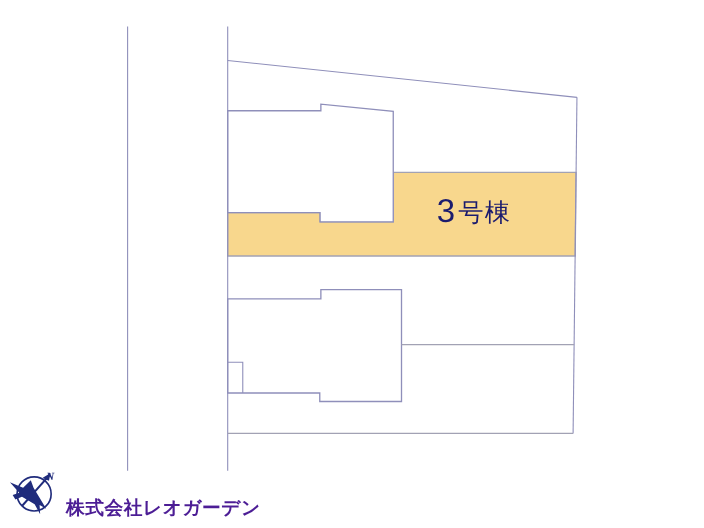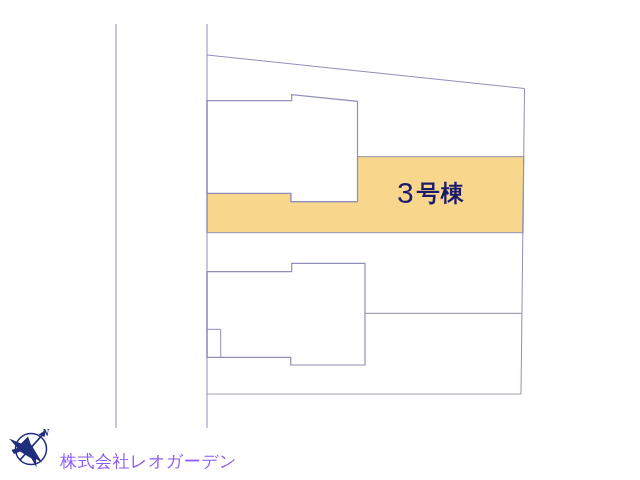--- a/index.html
+++ b/index.html
@@ -14,26 +14,26 @@
   .boundary{stroke:#8F8FBA;stroke-width:1;fill:none;}
   .band-edge{stroke:#A2A2B4;stroke-width:1.2;}
   .lot-highlight{fill:#F8D78D;stroke:#A2A2B4;stroke-width:1.2;}
   .building{fill:#ffffff;stroke:#8F8FBA;stroke-width:1.2;}
   .label-3{
     position:absolute;left:397px;top:177px;height:32px;
     display:flex;align-items:center;gap:3px;
     color:#1B1B6E;white-space:nowrap;
   }
   .label-3 .num{font-size:30px;line-height:1;font-weight:500;}
-  .label-3 .suf{font-size:23px;line-height:1;font-weight:700;letter-spacing:1px;}
+  .label-3 .suf{font-size:23px;line-height:1;font-weight:400;letter-spacing:1px;}
   .logo{position:absolute;left:7px;top:424px;width:50px;height:50px;}
   .watermark{
     position:absolute;left:60px;top:450px;
-    font-size:17px;letter-spacing:0.5px;font-weight:400;
-    color:#8b5cf6;white-space:nowrap;
+    font-size:17px;letter-spacing:0.5px;font-weight:700;
+    color:#4c1d95;white-space:nowrap;
   }
   .n-label{font-style:italic;font-weight:bold;}
 </style>
 </head>
 <body>
 
 <div id="stage">
 
   <svg id="site-svg" width="640" height="480" viewBox="0 0 640 480">
 

